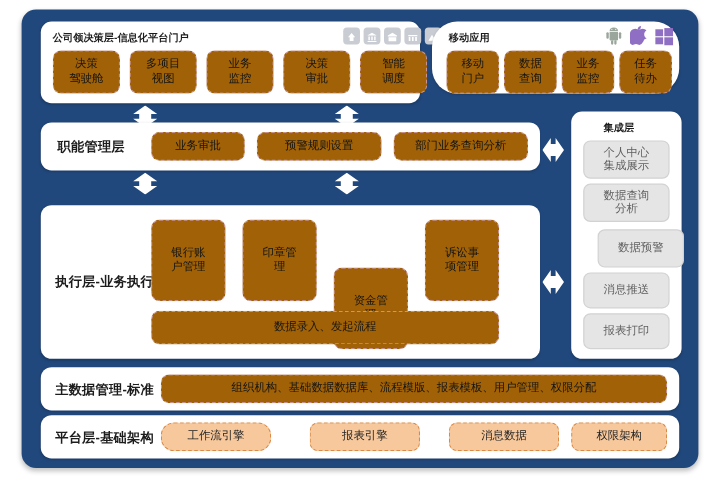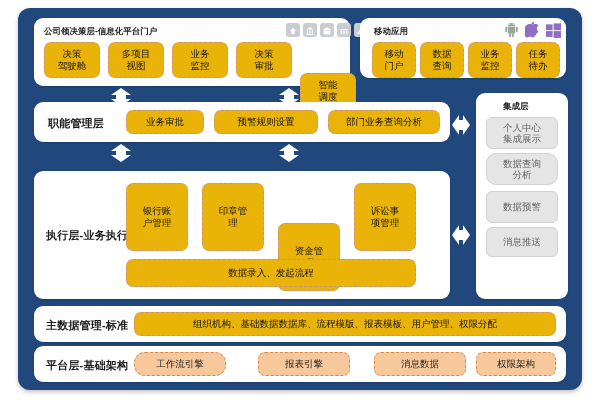--- a/index.html
+++ b/index.html
@@ -42,21 +42,21 @@
     position: absolute;
     font-size: 8.5px;
     font-weight: bold;
     color: #1d1d1d;
     white-space: nowrap;
   }
 
   
   .chip {
     position: absolute;
-    background: #eab308;
+    background: #a16207;
     border: 1px dashed #c8928f;
     border-radius: 7px;
     display: flex;
     align-items: center;
     justify-content: center;
     text-align: center;
     font-size: 9.5px;
     color: #141414;
     line-height: 1.25;
     padding: 1px;
@@ -163,28 +163,28 @@
     <div class="chip" style="left:138px; top:24px; width:56px; height:36px;">
       <span>
         <span>业务</span><br><span>监控</span>
       </span>
     </div>
     <div class="chip" style="left:202px; top:24px; width:56px; height:36px;">
       <span>
         <span>决策</span><br><span>审批</span>
       </span>
     </div>
-    <div class="chip" style="left:266px; top:24px; width:56px; height:36px;margin-top:31px;">
+    <div class="chip" style="left:266px; top:24px; width:56px; height:36px;">
       <span>
         <span>智能</span><br><span>调度</span>
       </span>
     </div>
   </div>
 
-  <div class="panel" style="left:342px; top:10px; width:206px; height:60px;">
+  <div class="panel" style="left:342px; top:10px; width:206px; height:60px;border-radius:21px;">
     <div class="panel-title" style="left:14px; top:8px;">移动应用</div>
 
     <div class="mobile-icon" style="left:144px; top:4px;">
       <svg width="15" height="16" viewBox="0 0 15 16">
         <g fill="#9aa69b">
           <path d="M4 4.6 h7 v6.2 a1 1 0 0 1 -1 1 H5 a1 1 0 0 1 -1 -1 Z"></path>
           <rect x="1.3" y="4.8" width="2" height="5.4" rx="1"></rect>
           <rect x="11.7" y="4.8" width="2" height="5.4" rx="1"></rect>
           <rect x="5.2" y="11.6" width="1.9" height="3.6" rx=".9"></rect>
           <rect x="7.9" y="11.6" width="1.9" height="3.6" rx=".9"></rect>
@@ -312,30 +312,33 @@
   </div>
 
   <div class="panel" style="left:458px; top:85px; width:92px; height:206px;">
     <div class="panel-title" style="left:27px; top:8px;">集成层</div>
 
     <div class="chip-side" style="left:10px; top:24px; width:72px; height:32px;">
       <span>
         <span>个人中心</span><br><span>集成展示</span>
       </span>
     </div>
-    <div class="chip-side" style="left:10px; top:60px; width:72px; height:32px;border-radius:10px;">
+    <div class="chip-side" style="left:10px; top:60px; width:72px; height:32px;">
       <span>
         <span>数据查询</span><br><span>分析</span>
       </span>
     </div>
-    <div class="chip-side" style="left:10px; top:98px; width:72px; height:32px;align-items:center;">
+    <div class="chip-side" style="left:22px; top:98px; width:72px; height:32px;align-items:center;">
       <span>数据预警</span>
     </div>
     <div class="chip-side" style="left:10px; top:134px; width:72px; height:30px;">
       <span>消息推送</span>
+    </div>
+    <div class="chip-side" style="left:10px; top:168px; width:72px; height:30px;">
+      <span>报表打印</span>
     </div>
   </div>
 
   <div class="panel" style="left:16px; top:298px; width:532px; height:36px;">
     <div class="layer-label" style="left:12px; top:13px;">主数据管理-标准</div>
     <div class="chip" style="left:100px; top:6px; width:422px; height:24px;">
       <span>组织机构、基础数据数据库、流程模版、报表模板、用户管理、权限分配</span>
     </div>
   </div>
 

